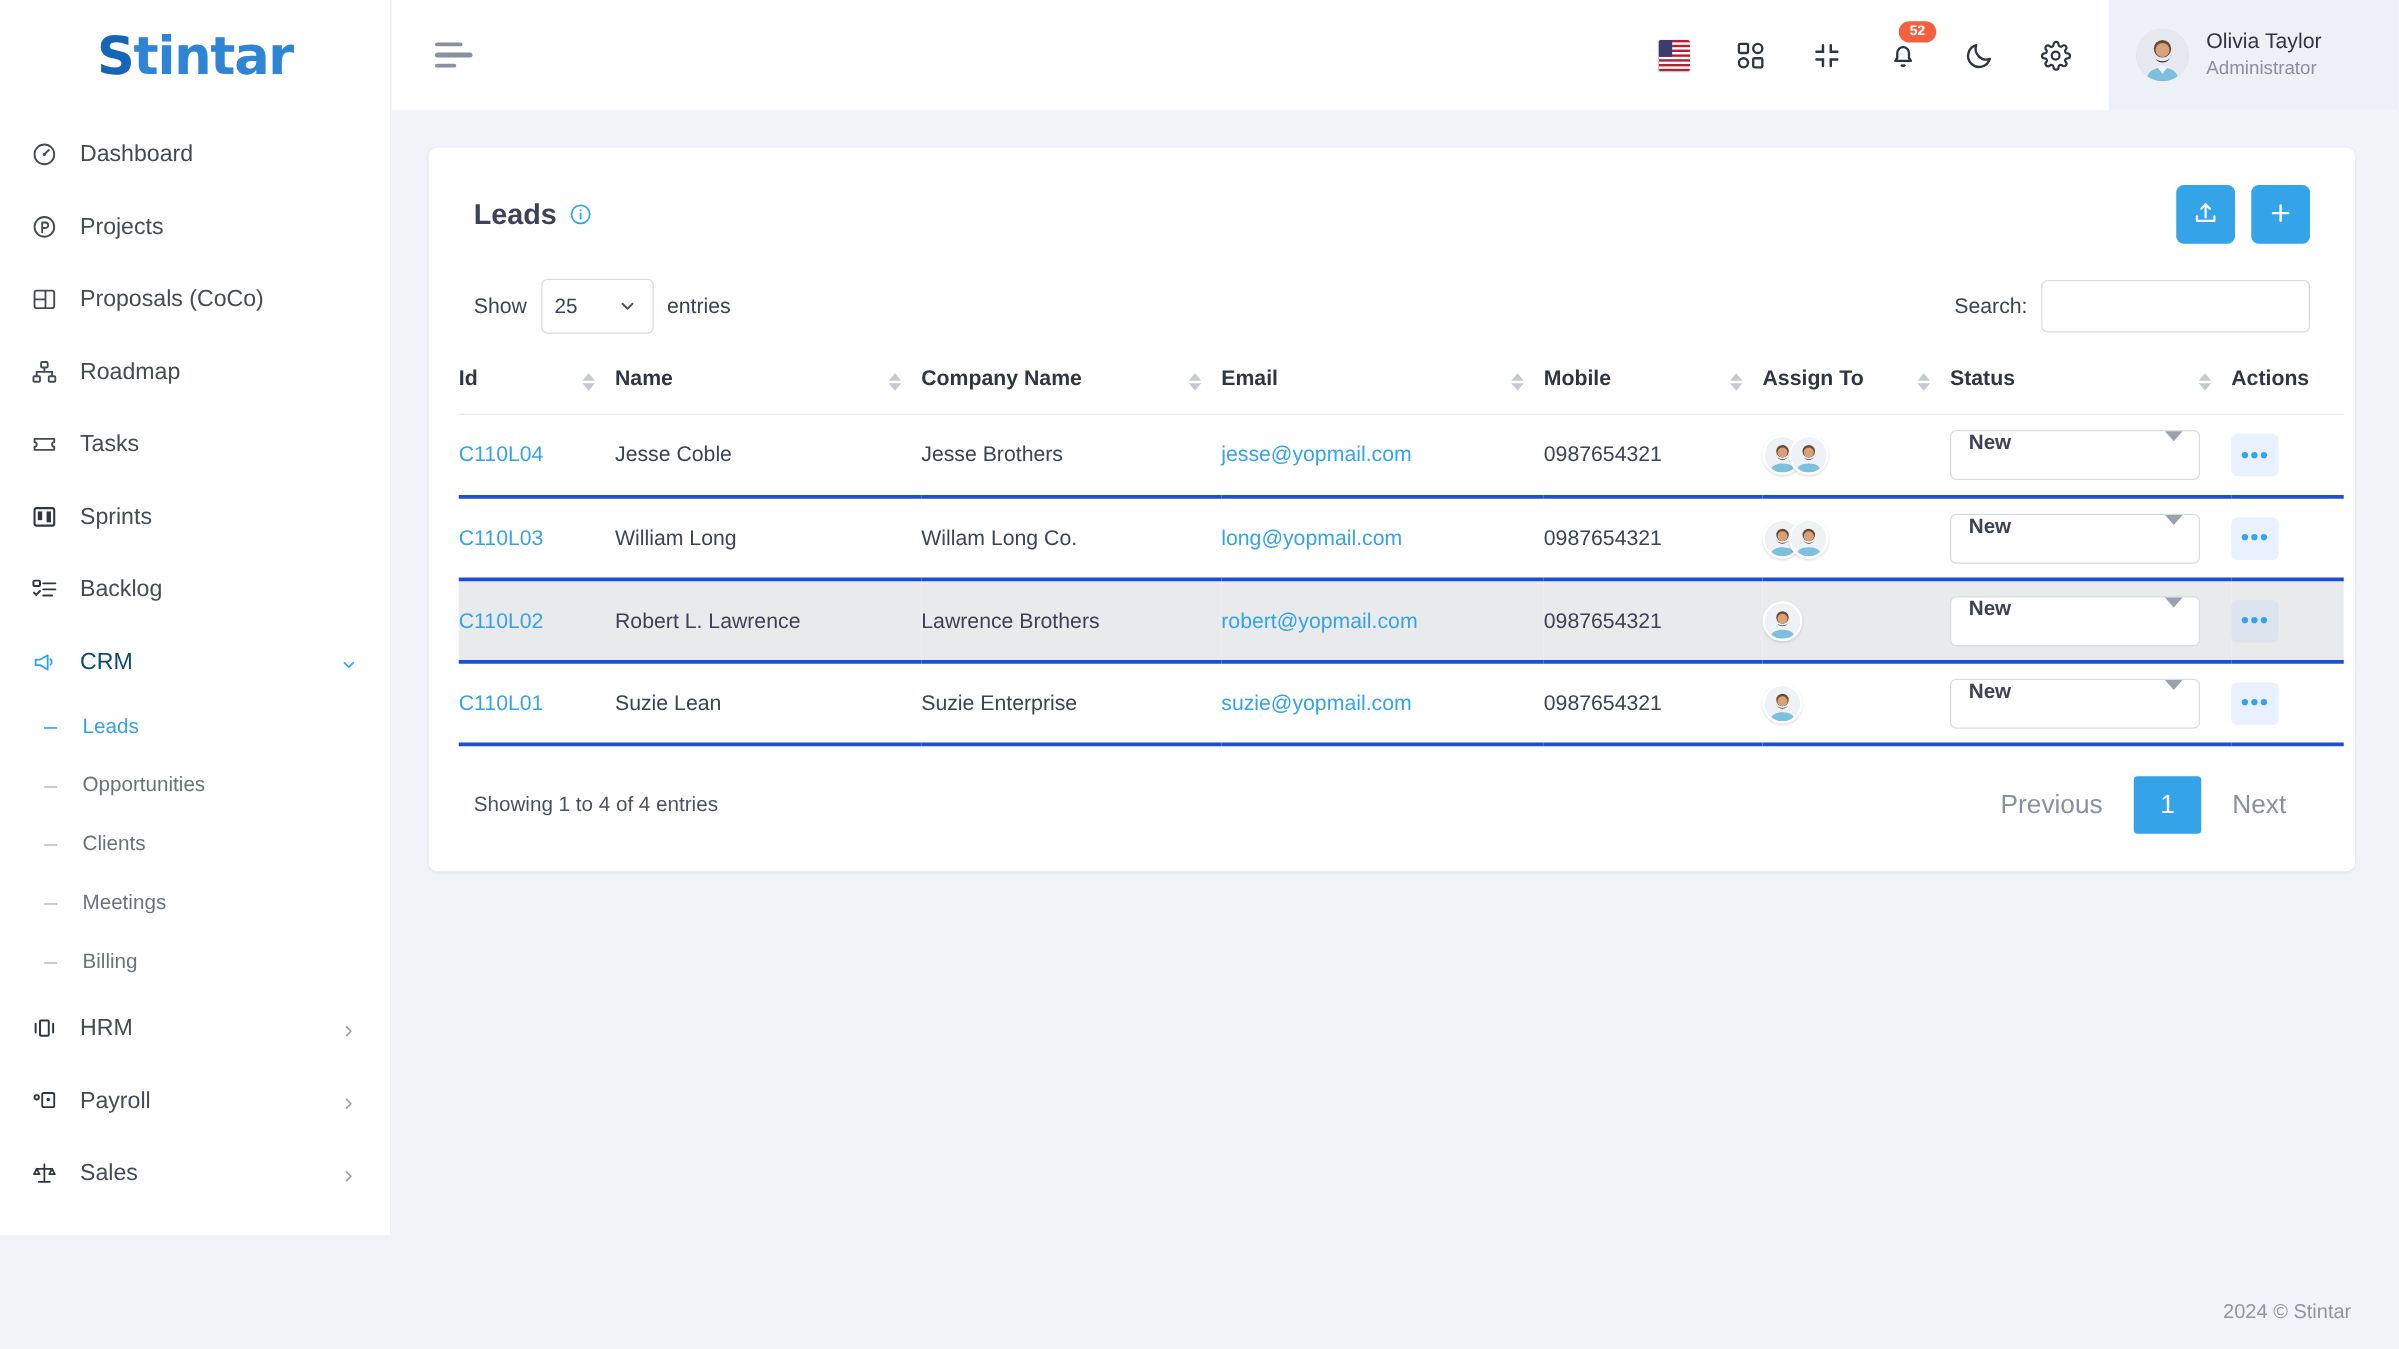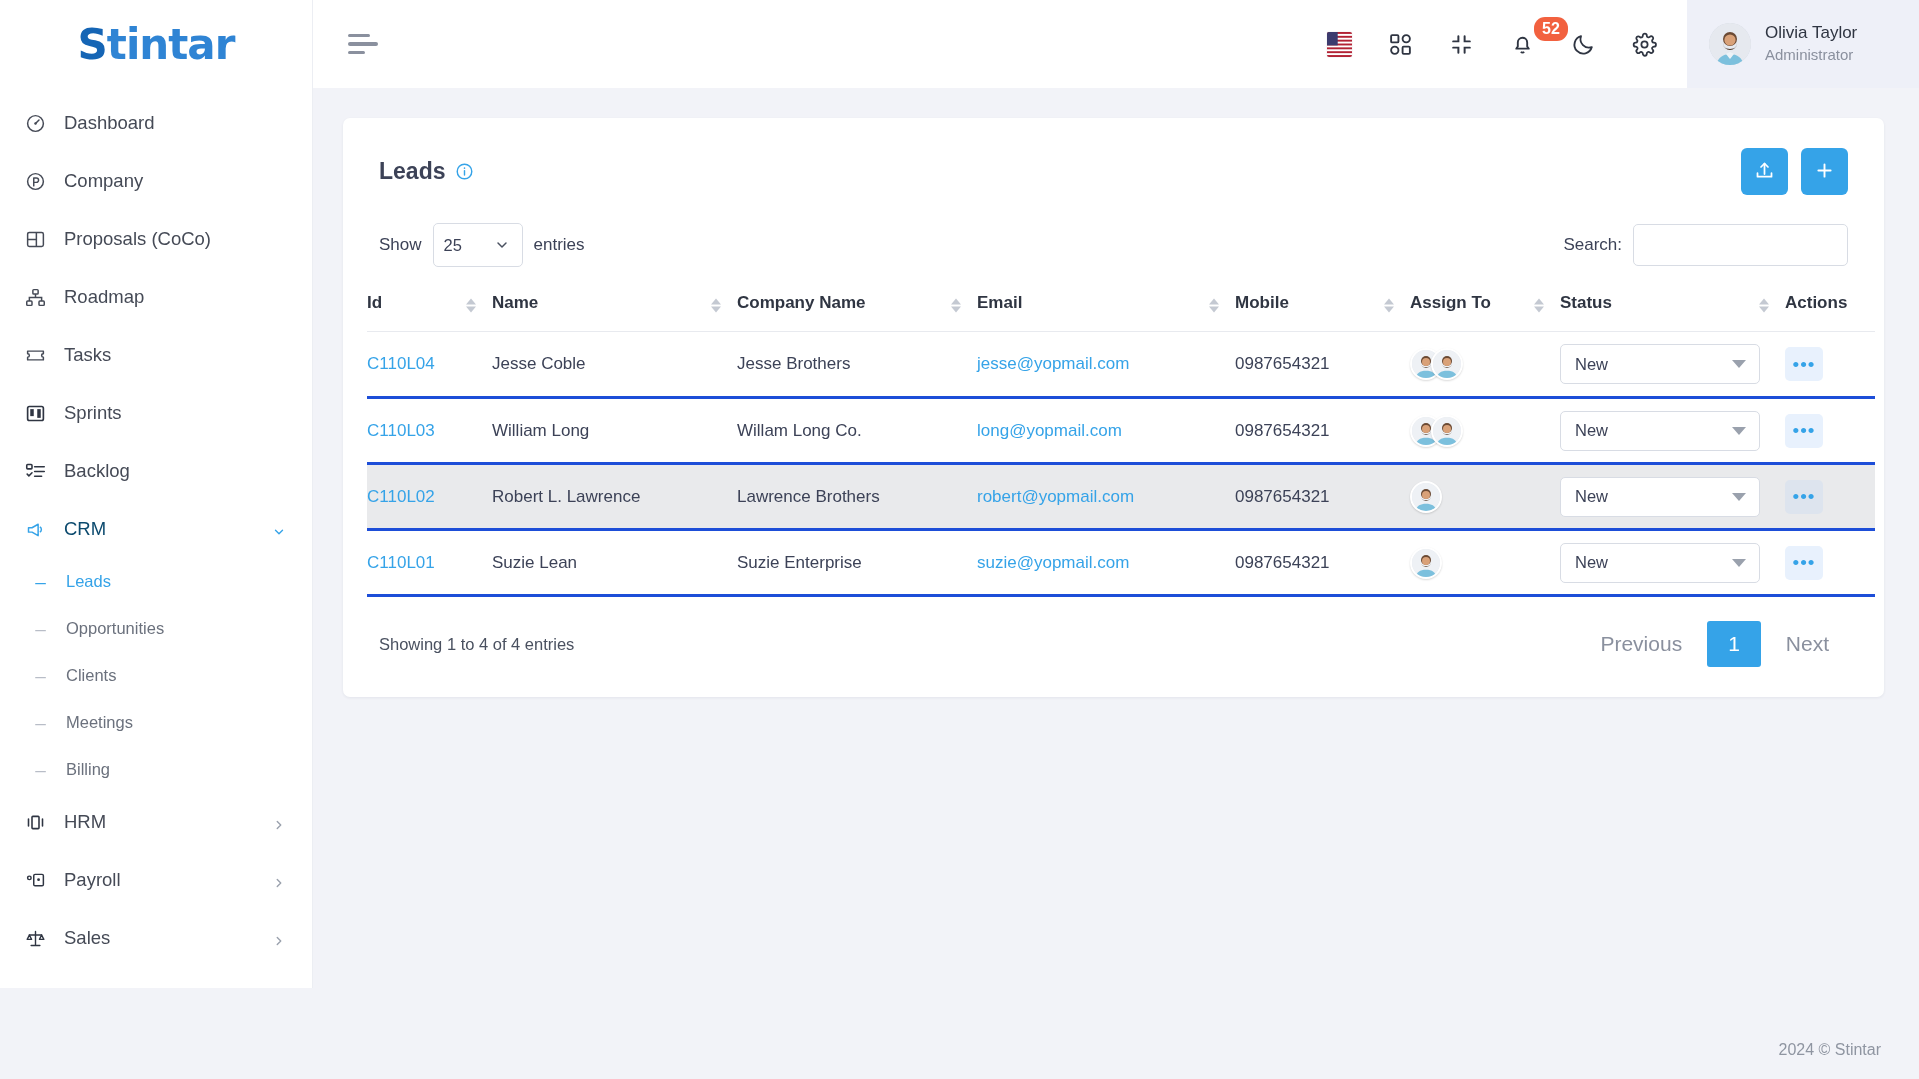--- a/index.html
+++ b/index.html
@@ -53,22 +53,22 @@
   .hamburger i { display: block; height: 3.5px; background: #8a909e; border-radius: 2px; }
   .hamburger i:nth-child(1) { width: 22px; }
   .hamburger i:nth-child(2) { width: 30px; }
   .hamburger i:nth-child(3) { width: 17px; }
   .top-spacer { flex: 1; }
   .top-icons { display: flex; align-items: center; gap: 36px; padding-right: 30px; }
   .top-ico { color: #2f3542; cursor: pointer; position: relative; display: flex; align-items: center; }
   .top-ico svg { width: 25px; height: 25px; }
   .flag { width: 28px; height: 19px; border-radius: 2px; overflow: hidden; display: block; box-shadow: 0 0 1px rgba(0,0,0,.3); }
   .badge {
-    position: absolute; top: -15px; left: 24px;
-    background: #f2613f; color: #fff; font-size: 16px; font-weight: 600;
+    position: absolute; top: -15px; left: 9px;
+    background: #f2613f; color: #fff; font-size: 11px; font-weight: 600;
     border-radius: 11px; padding: 2px 8px; min-width: 30px; text-align: center; line-height: 1.25;
   }
   .profile {
     display: flex; align-items: center; gap: 14px; height: 88px;
     padding: 0 26px 0 22px; background: #eef0f8; cursor: pointer; min-width: 232px;
   }
   .avatar-lg { width: 42px; height: 42px; border-radius: 50%; overflow: hidden; flex: 0 0 42px; background: #d6dbe4; }
   .avatar-lg svg { width: 42px; height: 42px; display: block; }
   .prof-name { font-size: 17px; color: #2f3542; line-height: 1.35; white-space: nowrap; }
   .prof-role { font-size: 15px; color: #8a909e; line-height: 1.35; white-space: nowrap; }
@@ -117,21 +117,21 @@
   tbody tr.hl { background: #e9eaec; margin-left: 32px; }
   .cell { padding: 0 8px 0 0; }
   .lead-id { color: #35a3e8; cursor: pointer; }
   .mailto { color: #35a3e8; cursor: pointer; }
   .av-group { display: flex; align-items: center; }
   .av-sm { width: 32px; height: 32px; border-radius: 50%; overflow: hidden; border: 2px solid #fff; background: #e7eaf0; box-shadow: 0 1px 2px rgba(0,0,0,.15); }
   .av-sm + .av-sm { margin-left: -11px; }
   .av-sm svg { width: 28px; height: 28px; display: block; }
   .status-select {
     width: 200px; height: 40px; border: 1px solid #d8dce4; border-radius: 5px; background: #fff;
-    display: flex; align-items: center; padding: 0 14px; position: relative; cursor: pointer; font-size: 16.5px; color: #3c4257;
+    display: flex; padding: 0 14px; position: relative; cursor: pointer; font-size: 16.5px; color: #3c4257; font-weight: bold;
   }
   .status-select .tri { position: absolute; right: 13px; width: 0; height: 0;
     border-left: 7px solid transparent; border-right: 7px solid transparent; border-top: 8px solid #9aa1ad; }
   .dots-btn {
     width: 38px; height: 34px; border-radius: 5px; background: #e8f1fd; border: none; cursor: pointer;
     display: flex; align-items: center; justify-content: center; color: #35a3e8; font-size: 19px; letter-spacing: 1px; line-height: 1;
     font-family: "Liberation Sans", sans-serif;
   }
   tr.hl .dots-btn { background: #dde4ee; }
 
@@ -169,21 +169,21 @@
         <span class="nav-label">Dashboard</span>
       </div>
 
       <div class="nav-item">
         <span class="nav-ico">
           <svg viewBox="0 0 24 24" fill="none" stroke="#454a56" stroke-width="1.7">
               <circle cx="12" cy="12" r="9"></circle>
               <path d="M10 17V8h3a2.5 2.5 0 010 5h-3" stroke-linecap="round" stroke-linejoin="round"></path>
             </svg>
         </span>
-        <span class="nav-label">Company</span>
+        <span class="nav-label">Projects</span>
       </div>
 
       <div class="nav-item">
         <span class="nav-ico">
           <svg viewBox="0 0 24 24" fill="none" stroke="#454a56" stroke-width="1.7">
               <rect x="3" y="4" width="18" height="16" rx="2"></rect>
               <path d="M3 12h10M13 4v16M13 12v8"></path>
             </svg>
         </span>
         <span class="nav-label">Proposals (CoCo)</span>

